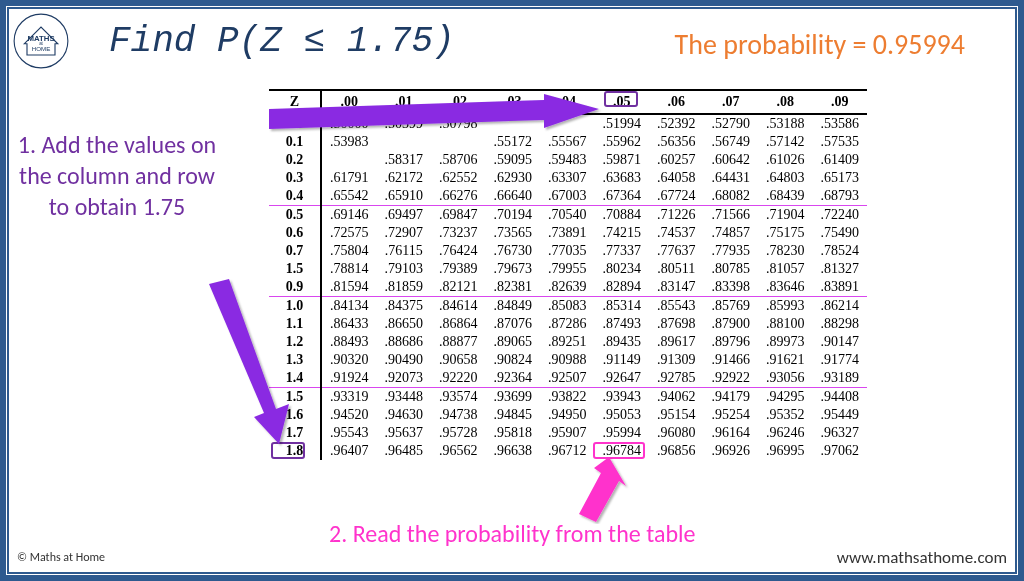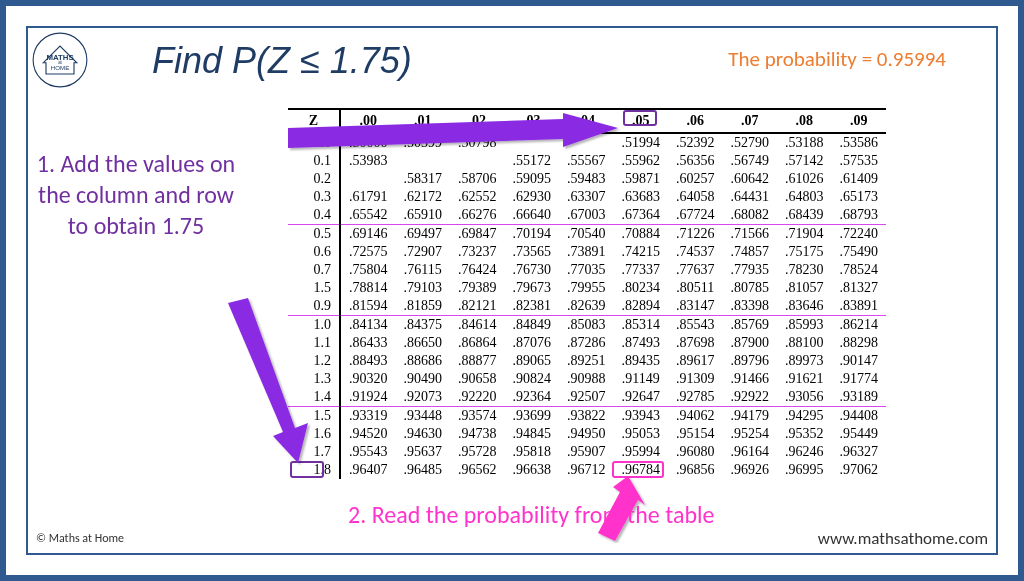--- a/index.html
+++ b/index.html
@@ -1,31 +1,31 @@
 <!DOCTYPE html>
 <html><head>
 <meta charset="utf-8">
 <style>
 * { box-sizing: border-box; margin: 0; padding: 0; }
 body { width: 1024px; height: 581px; font-family: Georgia, 'Times New Roman', serif; background: #fff; }
-.outer-frame { width: 1024px; height: 581px; border: 6px solid #2e5a8f; background: #fff; position: relative; padding: 20px; }
+.outer-frame { width: 1024px; height: 581px; border: 6px solid #2e5a8f; background: #fff; position: relative; padding: 1px; }
 .inner-frame { width: 100%; height: 100%; border: 2px solid #2e5a8f; position: relative; background: #fff; }
 .logo { position: absolute; top: 4px; left: 4px; width: 56px; height: 56px; }
 .logo svg { width: 100%; height: 100%; }
-.title { position: absolute; top: 12px; left: 100px; font-size: 36px; color: #1f3c64; font-family: Liberation Sans, sans-serif; margin-left: 24px; }
+.title { position: absolute; top: 12px; left: 100px; font-size: 36px; color: #1f3c64; font-family: Liberation Mono, monospace; }
 .title-find { font-style: italic; }
 .title-math { font-style: italic; }
-.answer { position: absolute; top: 18px; right: 50px; font-size: 21px; color: #ed7d31; font-family: Calibri, sans-serif; }
+.answer { position: absolute; top: 18px; right: 50px; font-size: 28px; color: #ed7d31; font-family: Calibri, sans-serif; }
 .instruction-left { position: absolute; top: 120px; left: 8px; width: 200px; font-size: 24px; color: #7030a0; text-align: center; font-family: Calibri, sans-serif; line-height: 1.3; }
 .instruction-bottom { position: absolute; bottom: 24px; left: 320px; font-size: 24px; color: #ff33cc; font-family: Calibri, sans-serif; margin-top: 13px; }
 .ztable { position: absolute; top: 80px; left: 260px; border-collapse: collapse; font-family: 'Times New Roman', serif; font-size: 14px; }
 .ztable th, .ztable td { padding: 1px 8px; text-align: center; min-width: 52px; }
 .ztable thead th { border-bottom: 2px solid #000; border-top: 2px solid #000; padding-top: 3px; padding-bottom: 3px; font-weight: bold; }
 .ztable thead th:first-child { border-right: 2px solid #000; }
-.ztable tbody tr td:first-child { font-weight: normal; border-right: 2px solid #000; text-align: right; }
+.ztable tbody tr td:first-child { font-weight: bold; border-right: 2px solid #000; }
 .ztable .sep td { border-top: 1px solid #d946ef; }
 .highlight-col { position: absolute; top: 82px; left: 595px; width: 34px; height: 16px; border: 2px solid #7030a0; border-radius: 3px; }
 .highlight-row { position: absolute; top: 433px; left: 262px; width: 34px; height: 17px; border: 2px solid #7030a0; border-radius: 3px; }
 .highlight-cell { position: absolute; top: 433px; left: 584px; width: 52px; height: 17px; border: 2px solid #ff33cc; border-radius: 3px; }
 .arrow1 { position: absolute; top: 85px; left: 255px; }
 .arrow2 { position: absolute; top: 270px; left: 195px; }
 .arrow3 { position: absolute; top: 445px; left: 565px; }
 .copyright { position: absolute; bottom: 8px; left: 8px; font-size: 12px; color: #333; font-family: Calibri, sans-serif; }
 .website { position: absolute; bottom: 4px; right: 8px; font-size: 17px; color: #333; font-family: Calibri, sans-serif; }
 </style>

